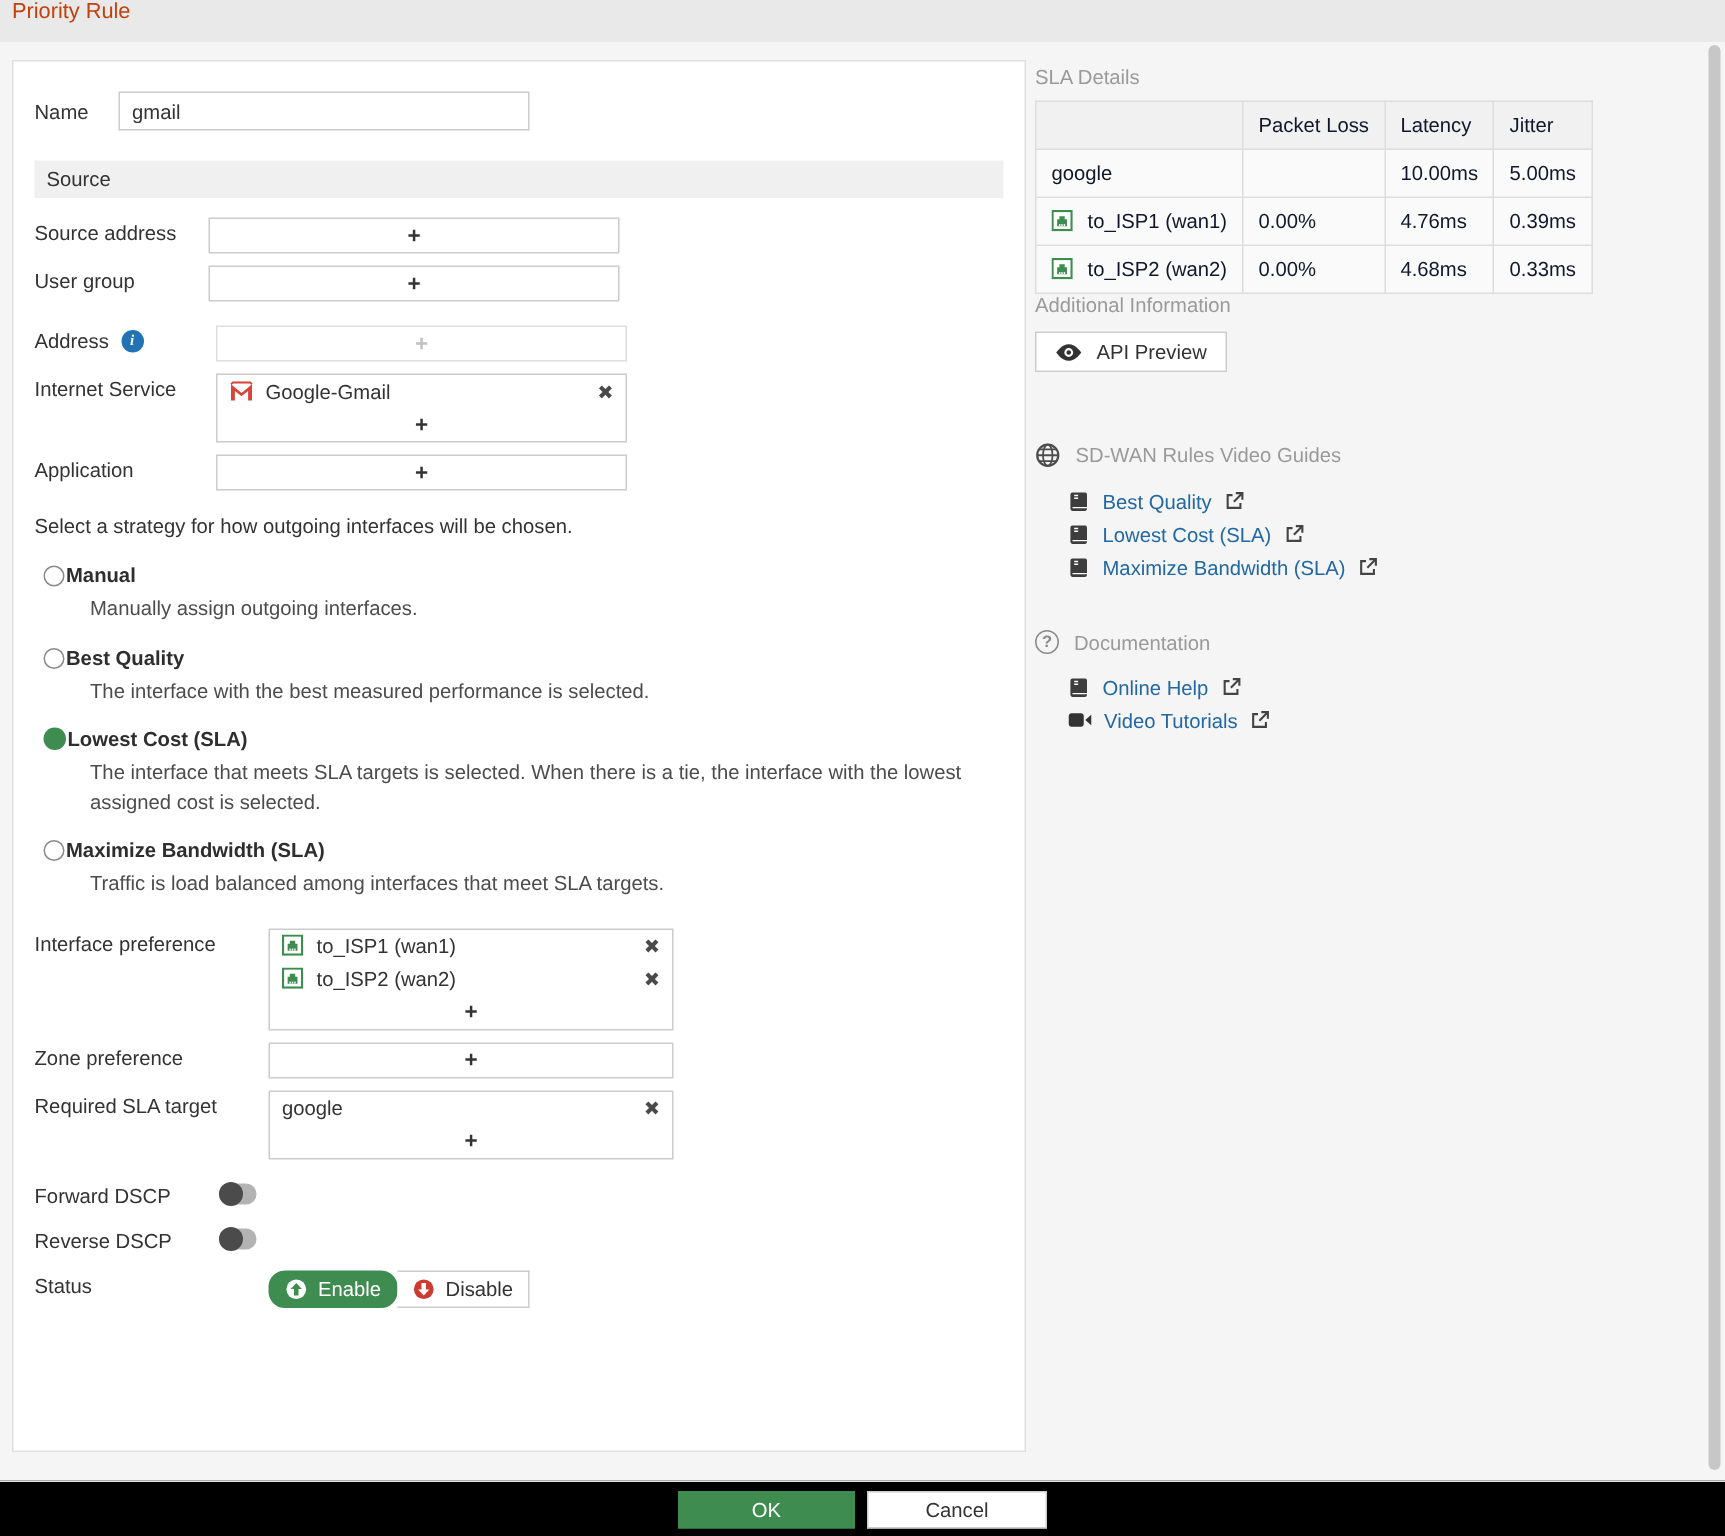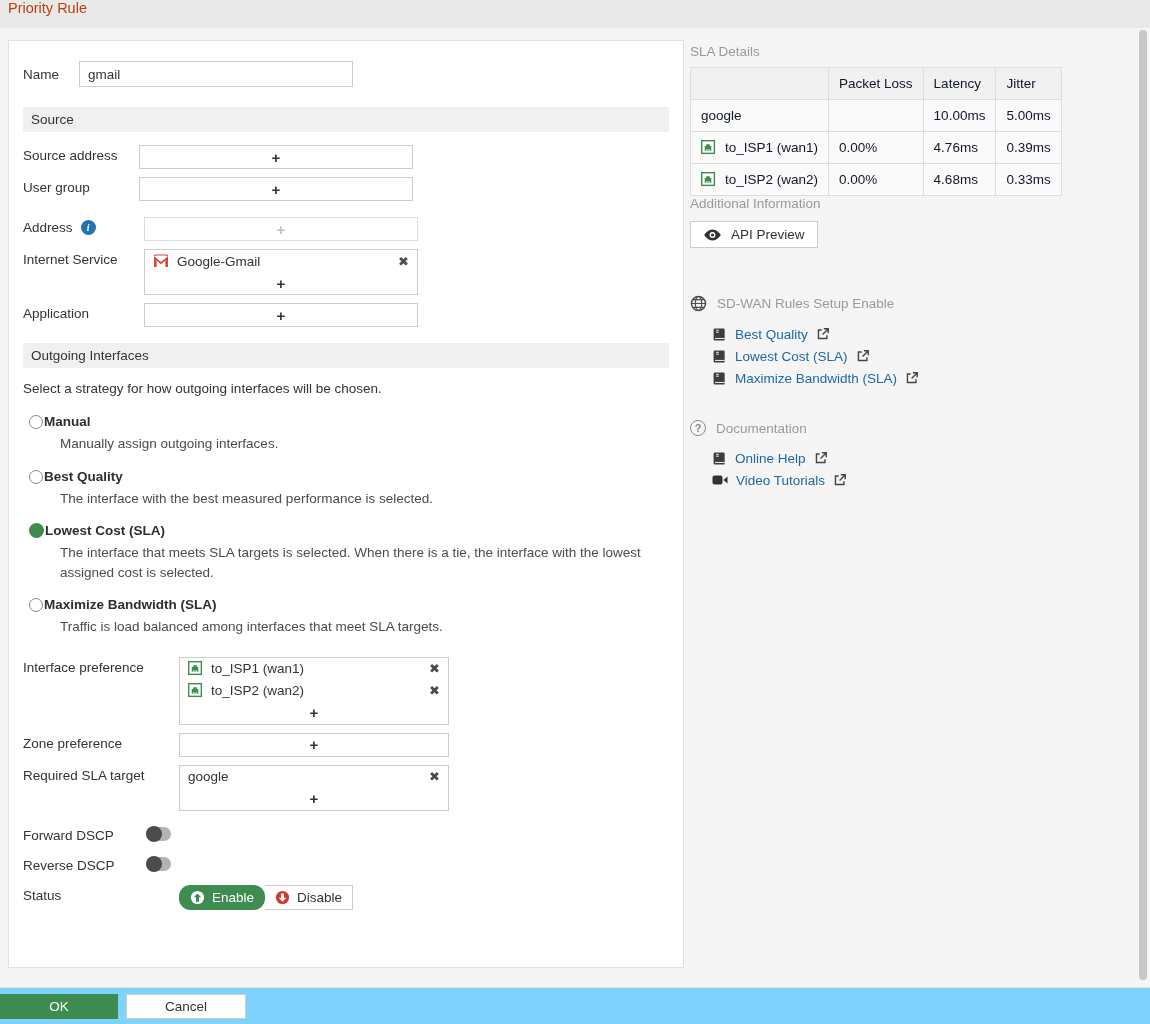--- a/index.html
+++ b/index.html
@@ -114,22 +114,22 @@
   }
   .info-circle {
     width:15px; height:15px; border-radius:50%; background:#2173b4; color:#fff;
     font-size:10px; font-weight:bold; font-style:italic;
     display:flex; align-items:center; justify-content:center;
     font-family:"Liberation Serif",serif;
   }
   
   .footer {
     position:absolute; left:0; right:0; bottom:0; height:37px;
-    background:#7dd3fc; border-top:1px solid #e2e2e2;
-    display:flex; align-items:center; gap:8px;
+    background:#000000; border-top:1px solid #e2e2e2;
+    display:flex; align-items:center; justify-content:center; gap:8px;
   }
   .btn {
     height:25px; font-size:13.5px; display:flex; align-items:center;
     justify-content:center; cursor:pointer; font-family:"Liberation Sans",sans-serif;
   }
   .btn-ok { width:118px; background:#3e8c50; color:#fff; border:1px solid #3e8c50; }
   .btn-cancel { width:120px; background:#fff; color:#333; border:1px solid #ccc; }
   .icon { display:inline-flex; flex:0 0 auto; }
 </style>
 </head>
@@ -246,21 +246,20 @@
 
   <div class="form-row" style="margin-bottom:16px">
     <span class="lbl lbl-dst">Application</span>
     <div class="sel-box">
       <div class="plus-row">
         <span class="plus">+</span>
       </div>
     </div>
   </div>
 
-  <div class="section-bar">Outgoing Interfaces</div>
 
   <div class="intro">Select a strategy for how outgoing interfaces will be chosen.</div>
 
   <div class="strategy">
     <div class="head">
       <span class="radio"></span>
       <span class="title">Manual</span>
     </div>
     <div class="desc">Manually assign outgoing interfaces.</div>
   </div>
@@ -437,21 +436,21 @@
     </span>
     <span>API Preview</span>
   </button>
 
   <div class="guide-header" style="margin-top:47px">
     <span class="icon">
       <svg width="17" height="17" viewBox="0 0 16 16">
           <use href="#globe-icon"></use>
         </svg>
     </span>
-    <span>SD-WAN Rules Setup Enable</span>
+    <span>SD-WAN Rules Video Guides</span>
   </div>
 
   <div class="link-list">
     <div class="link-row">
       <span class="icon">
           <svg width="15" height="15" viewBox="0 0 16 16">
             <use href="#book-icon"></use>
           </svg>
         </span>
       <a class="link">Best Quality</a>

